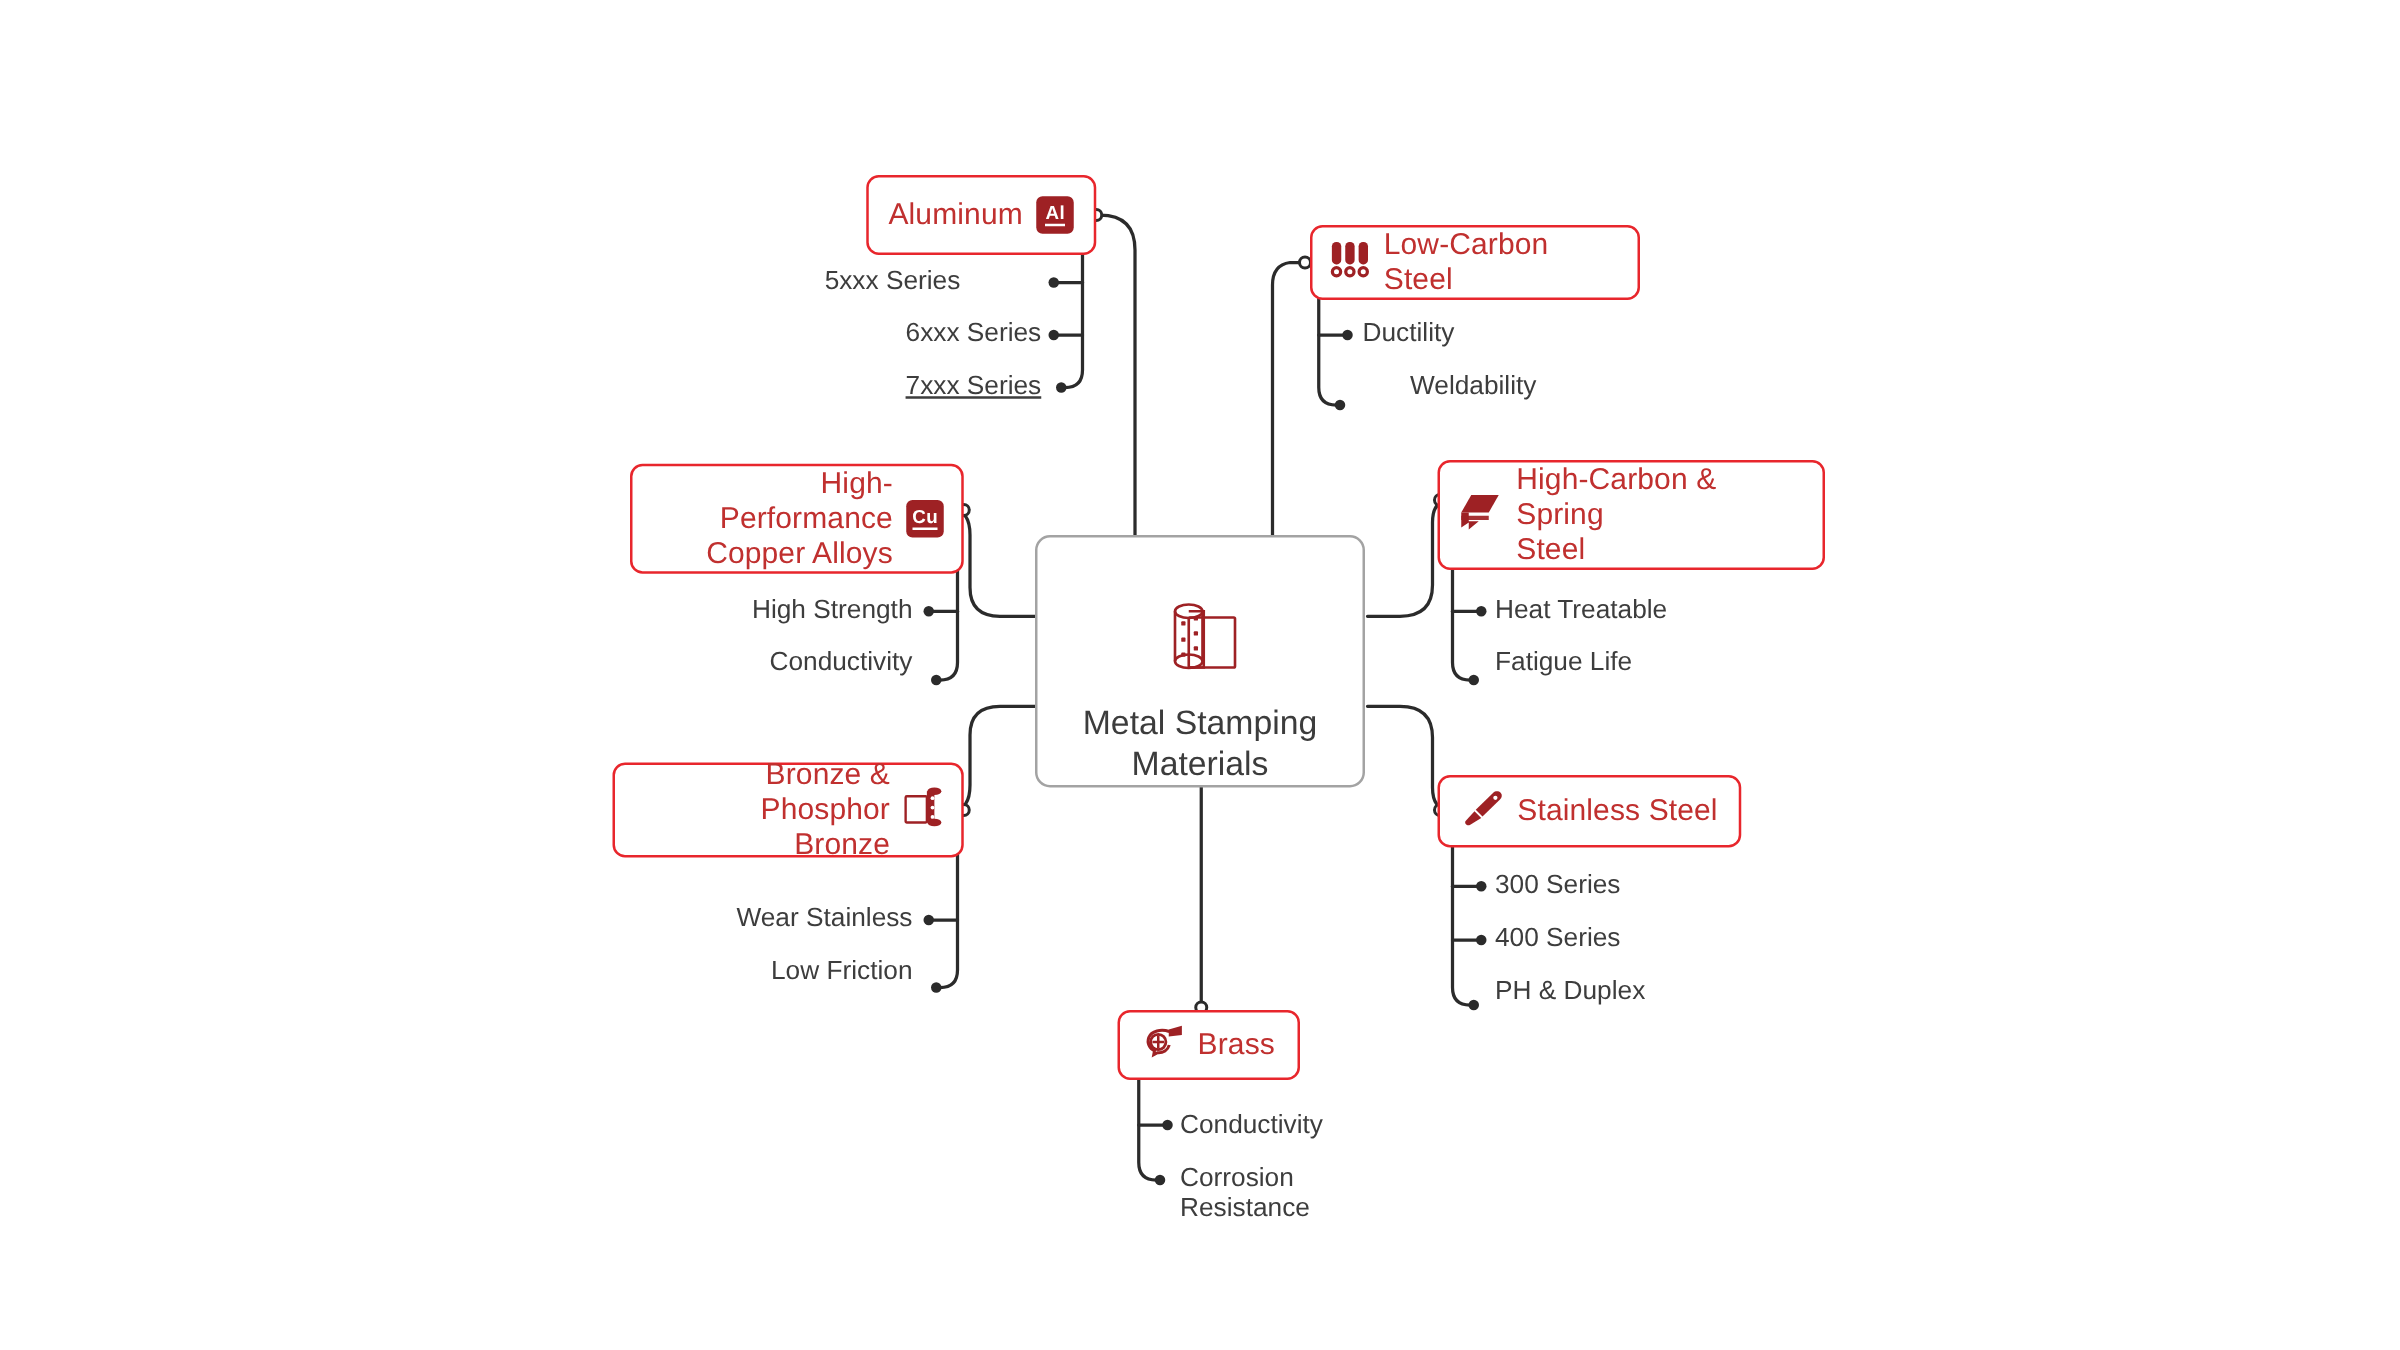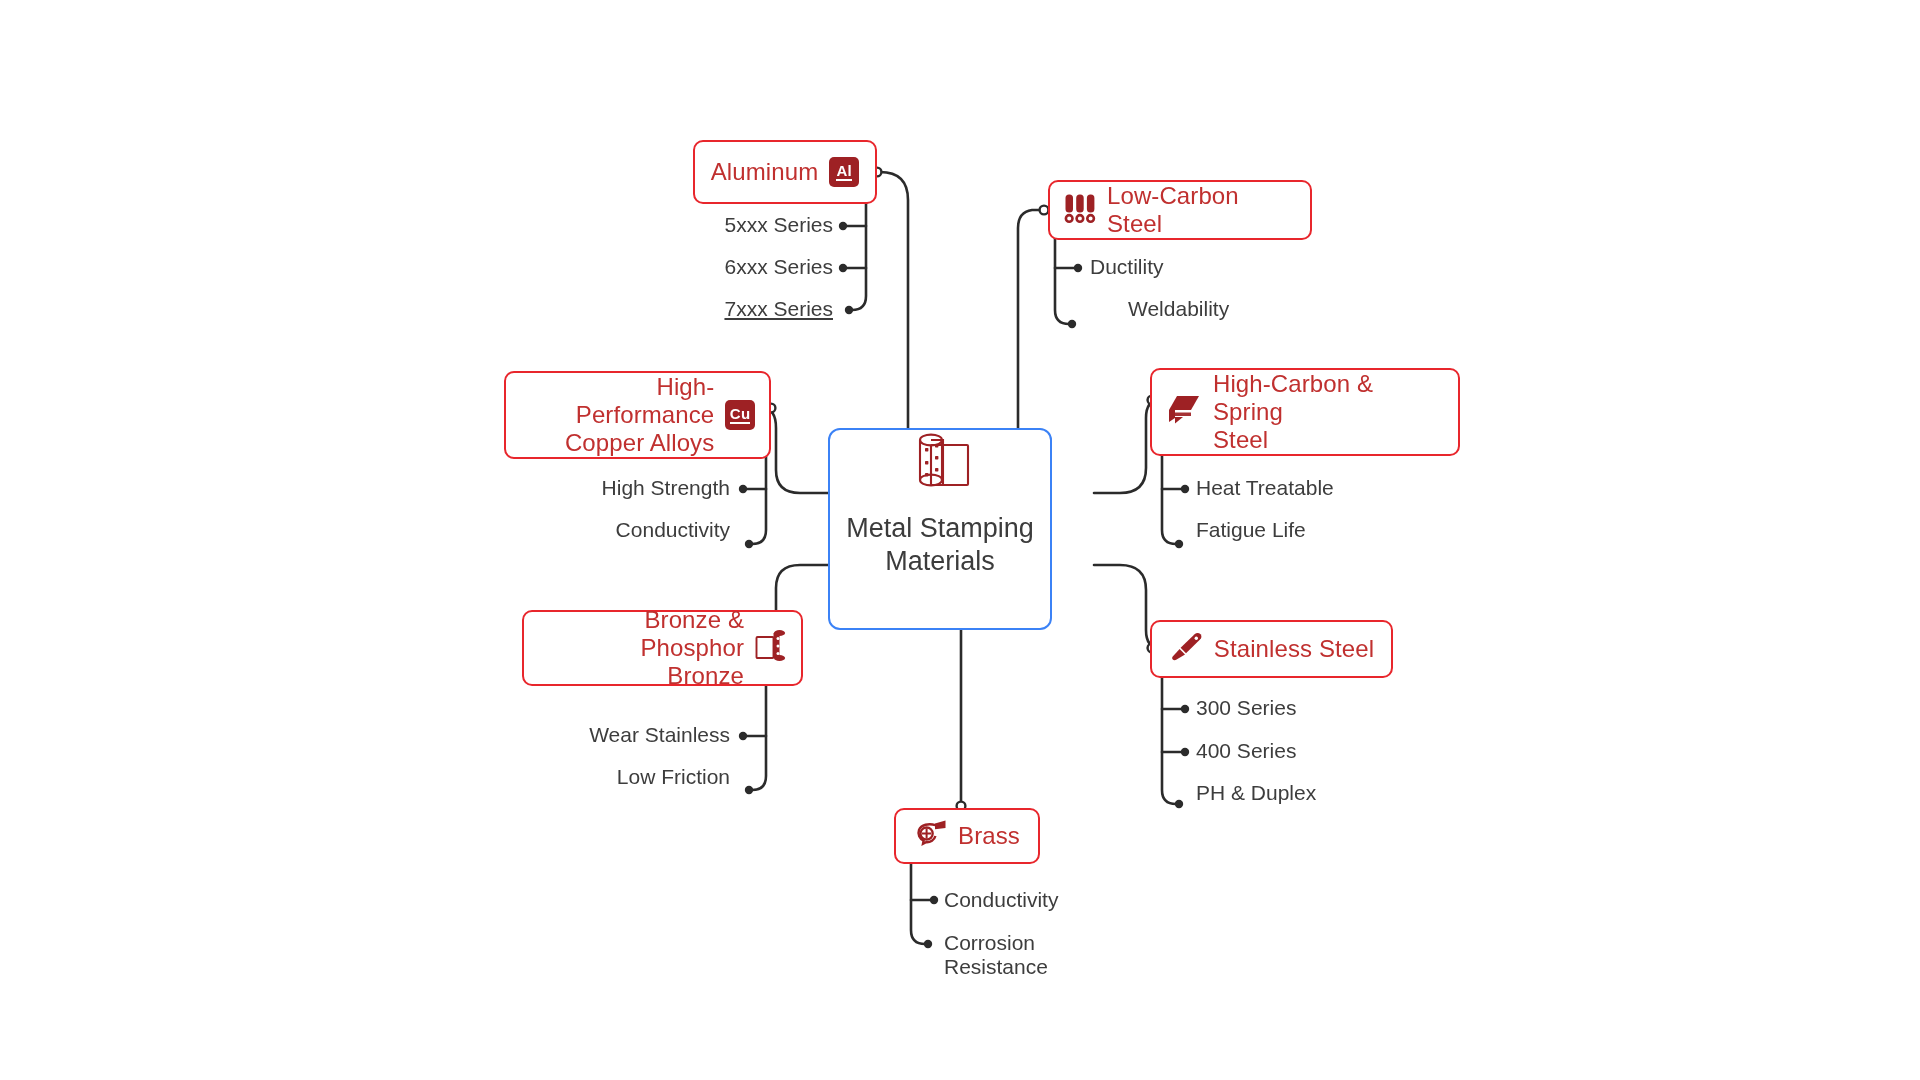--- a/index.html
+++ b/index.html
@@ -60,30 +60,30 @@
   .node-icon {
     flex: 0 0 auto;
     display: block;
   }
 
   
   #center-node {
     position: absolute;
     left: 828px;
     top: 428px;
-    width: 224px;
+    width: 264px;
     height: 202px;
     box-sizing: border-box;
-    border: 2px solid #3b82f6;
+    border: 2px solid #a3a3a3;
     border-radius: 12px;
     background: #ffffff;
     display: flex;
     flex-direction: column;
     align-items: center;
-    justify-content: flex-start;
+    justify-content: flex-end;
     gap: 8px;
   }
   #center-node .center-label {
     color: #3c3c3c;
     font-size: 27px;
     line-height: 1.22;
     text-align: center;
     white-space: pre-line;
   }
 
@@ -226,21 +226,21 @@
   </div>
 
   <div class="node" style="left:693px; top:140px; width:184px; height:64px;">
     <div class="node-inner icon-right">
       <span class="el-badge">
         <span>Al</span>
       </span>
       <span class="node-label ta-left">Aluminum</span>
     </div>
   </div>
-  <div class="sub-item left" style="left:595px; top:213px; width:238px;">5xxx Series</div>
+  <div class="sub-item left" style="left:595px; top:213px; width:238px;text-align:center;">5xxx Series</div>
   <div class="sub-item left" style="left:595px; top:255px; width:238px;">6xxx Series</div>
   <div class="sub-item left" style="left:595px; top:297px; width:238px;text-decoration:underline;">7xxx Series</div>
 
   <div class="node" style="left:1048px; top:180px; width:264px; height:60px;">
     <div class="node-inner">
       <span class="node-icon">
         <svg width="32" height="31" viewBox="0 0 32 31" fill="#9e2124">
           <rect x="1.5" y="1.5" width="7.5" height="18" rx="3.5"></rect>
           <rect x="12.2" y="1.5" width="7.5" height="18" rx="3.5"></rect>
           <rect x="22.9" y="1.5" width="7.5" height="18" rx="3.5"></rect>
@@ -278,21 +278,21 @@
           <path d="M 3 17 L 3 29 L 9 25 L 9 30.5 L 17 24 L 9 24 L 9 17 Z"></path>
         </svg>
       </span>
       <span class="node-label ta-left">High-Carbon &amp; Spring
 Steel</span>
     </div>
   </div>
   <div class="sub-item right" style="left:1196px; top:476px; width:260px;">Heat Treatable</div>
   <div class="sub-item right" style="left:1196px; top:518px; width:260px;">Fatigue Life</div>
 
-  <div class="node" style="left:490px; top:610px; width:281px; height:76px;margin-left:32px;">
+  <div class="node" style="left:490px; top:610px; width:281px; height:76px;">
     <div class="node-inner icon-right">
       <span class="node-icon">
         <svg width="32" height="34" viewBox="0 0 32 34" fill="none" stroke="#9e2124" stroke-width="1.9">
           <rect x="1.5" y="8" width="17" height="21" rx="1"></rect>
           <g fill="#9e2124" stroke="none">
             <path d="M 18.5 4 h 6 a 4.6 4.6 0 0 1 0 0 v 25 a 4.6 4.6 0 0 1 0 0 h -6 z"></path>
             <ellipse cx="24.5" cy="4" rx="5.6" ry="3"></ellipse>
             <ellipse cx="24.5" cy="29" rx="5.6" ry="3"></ellipse>
           </g>
           <g fill="#ffffff" stroke="none">

